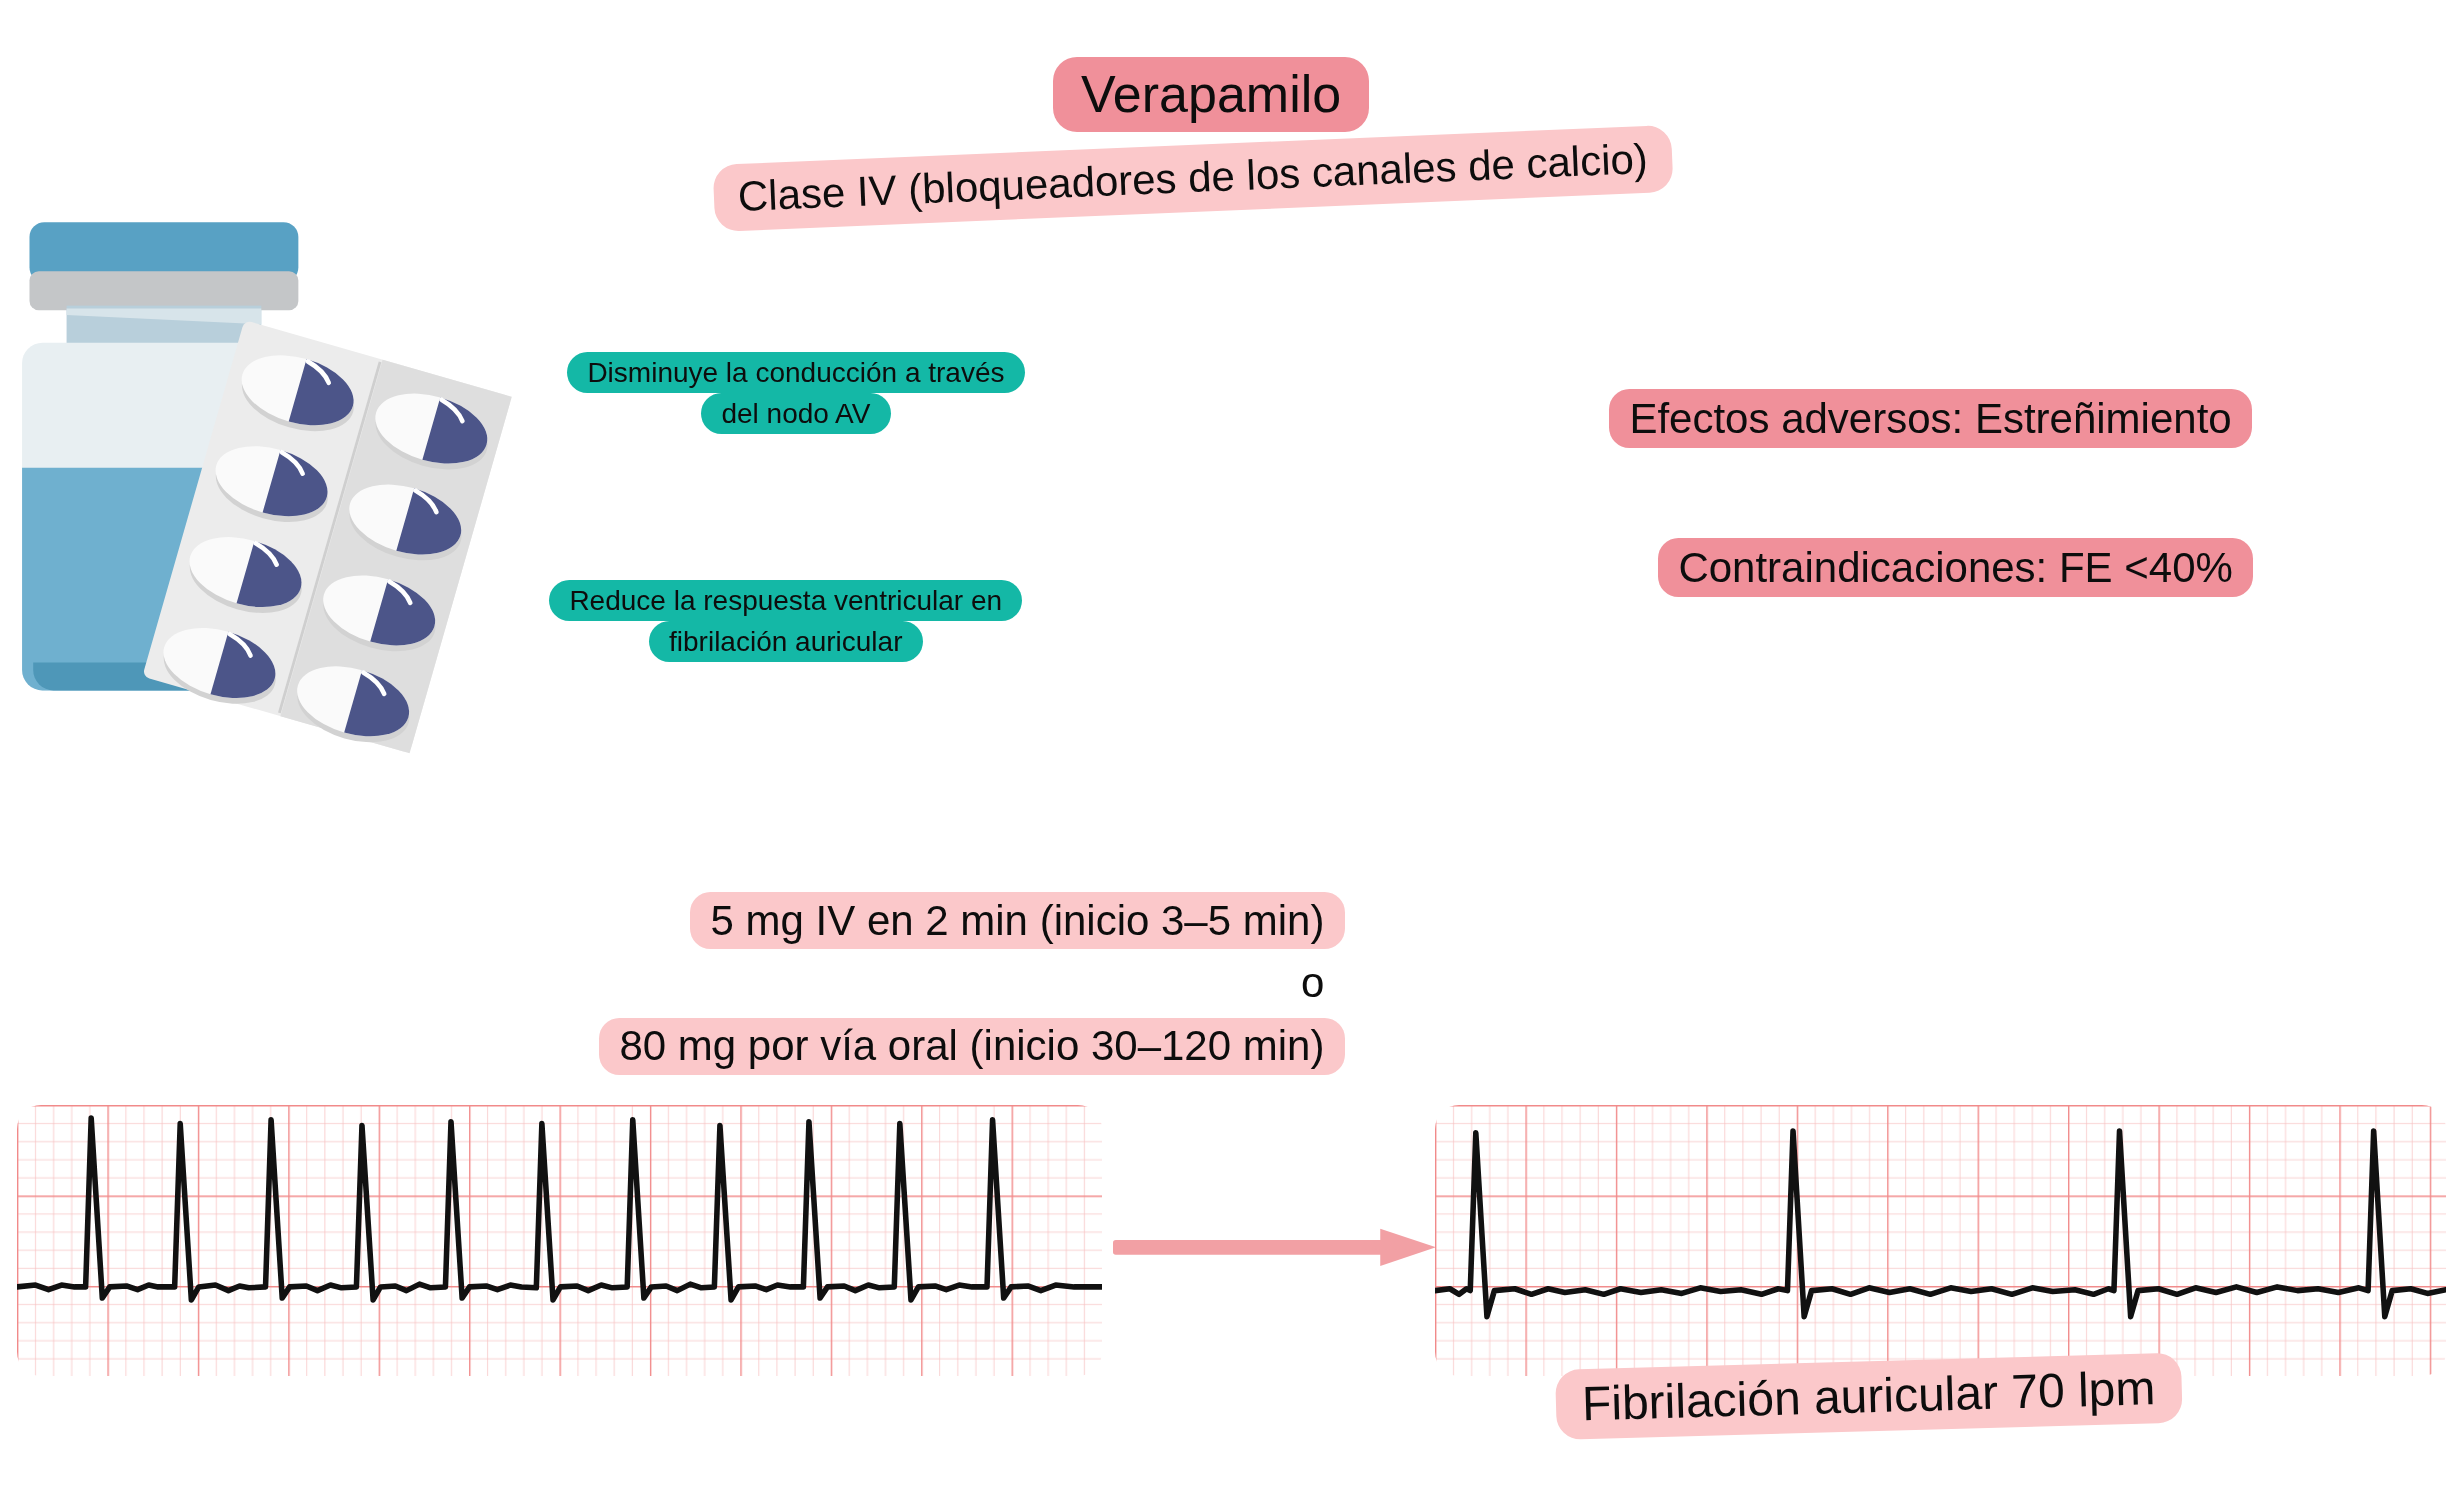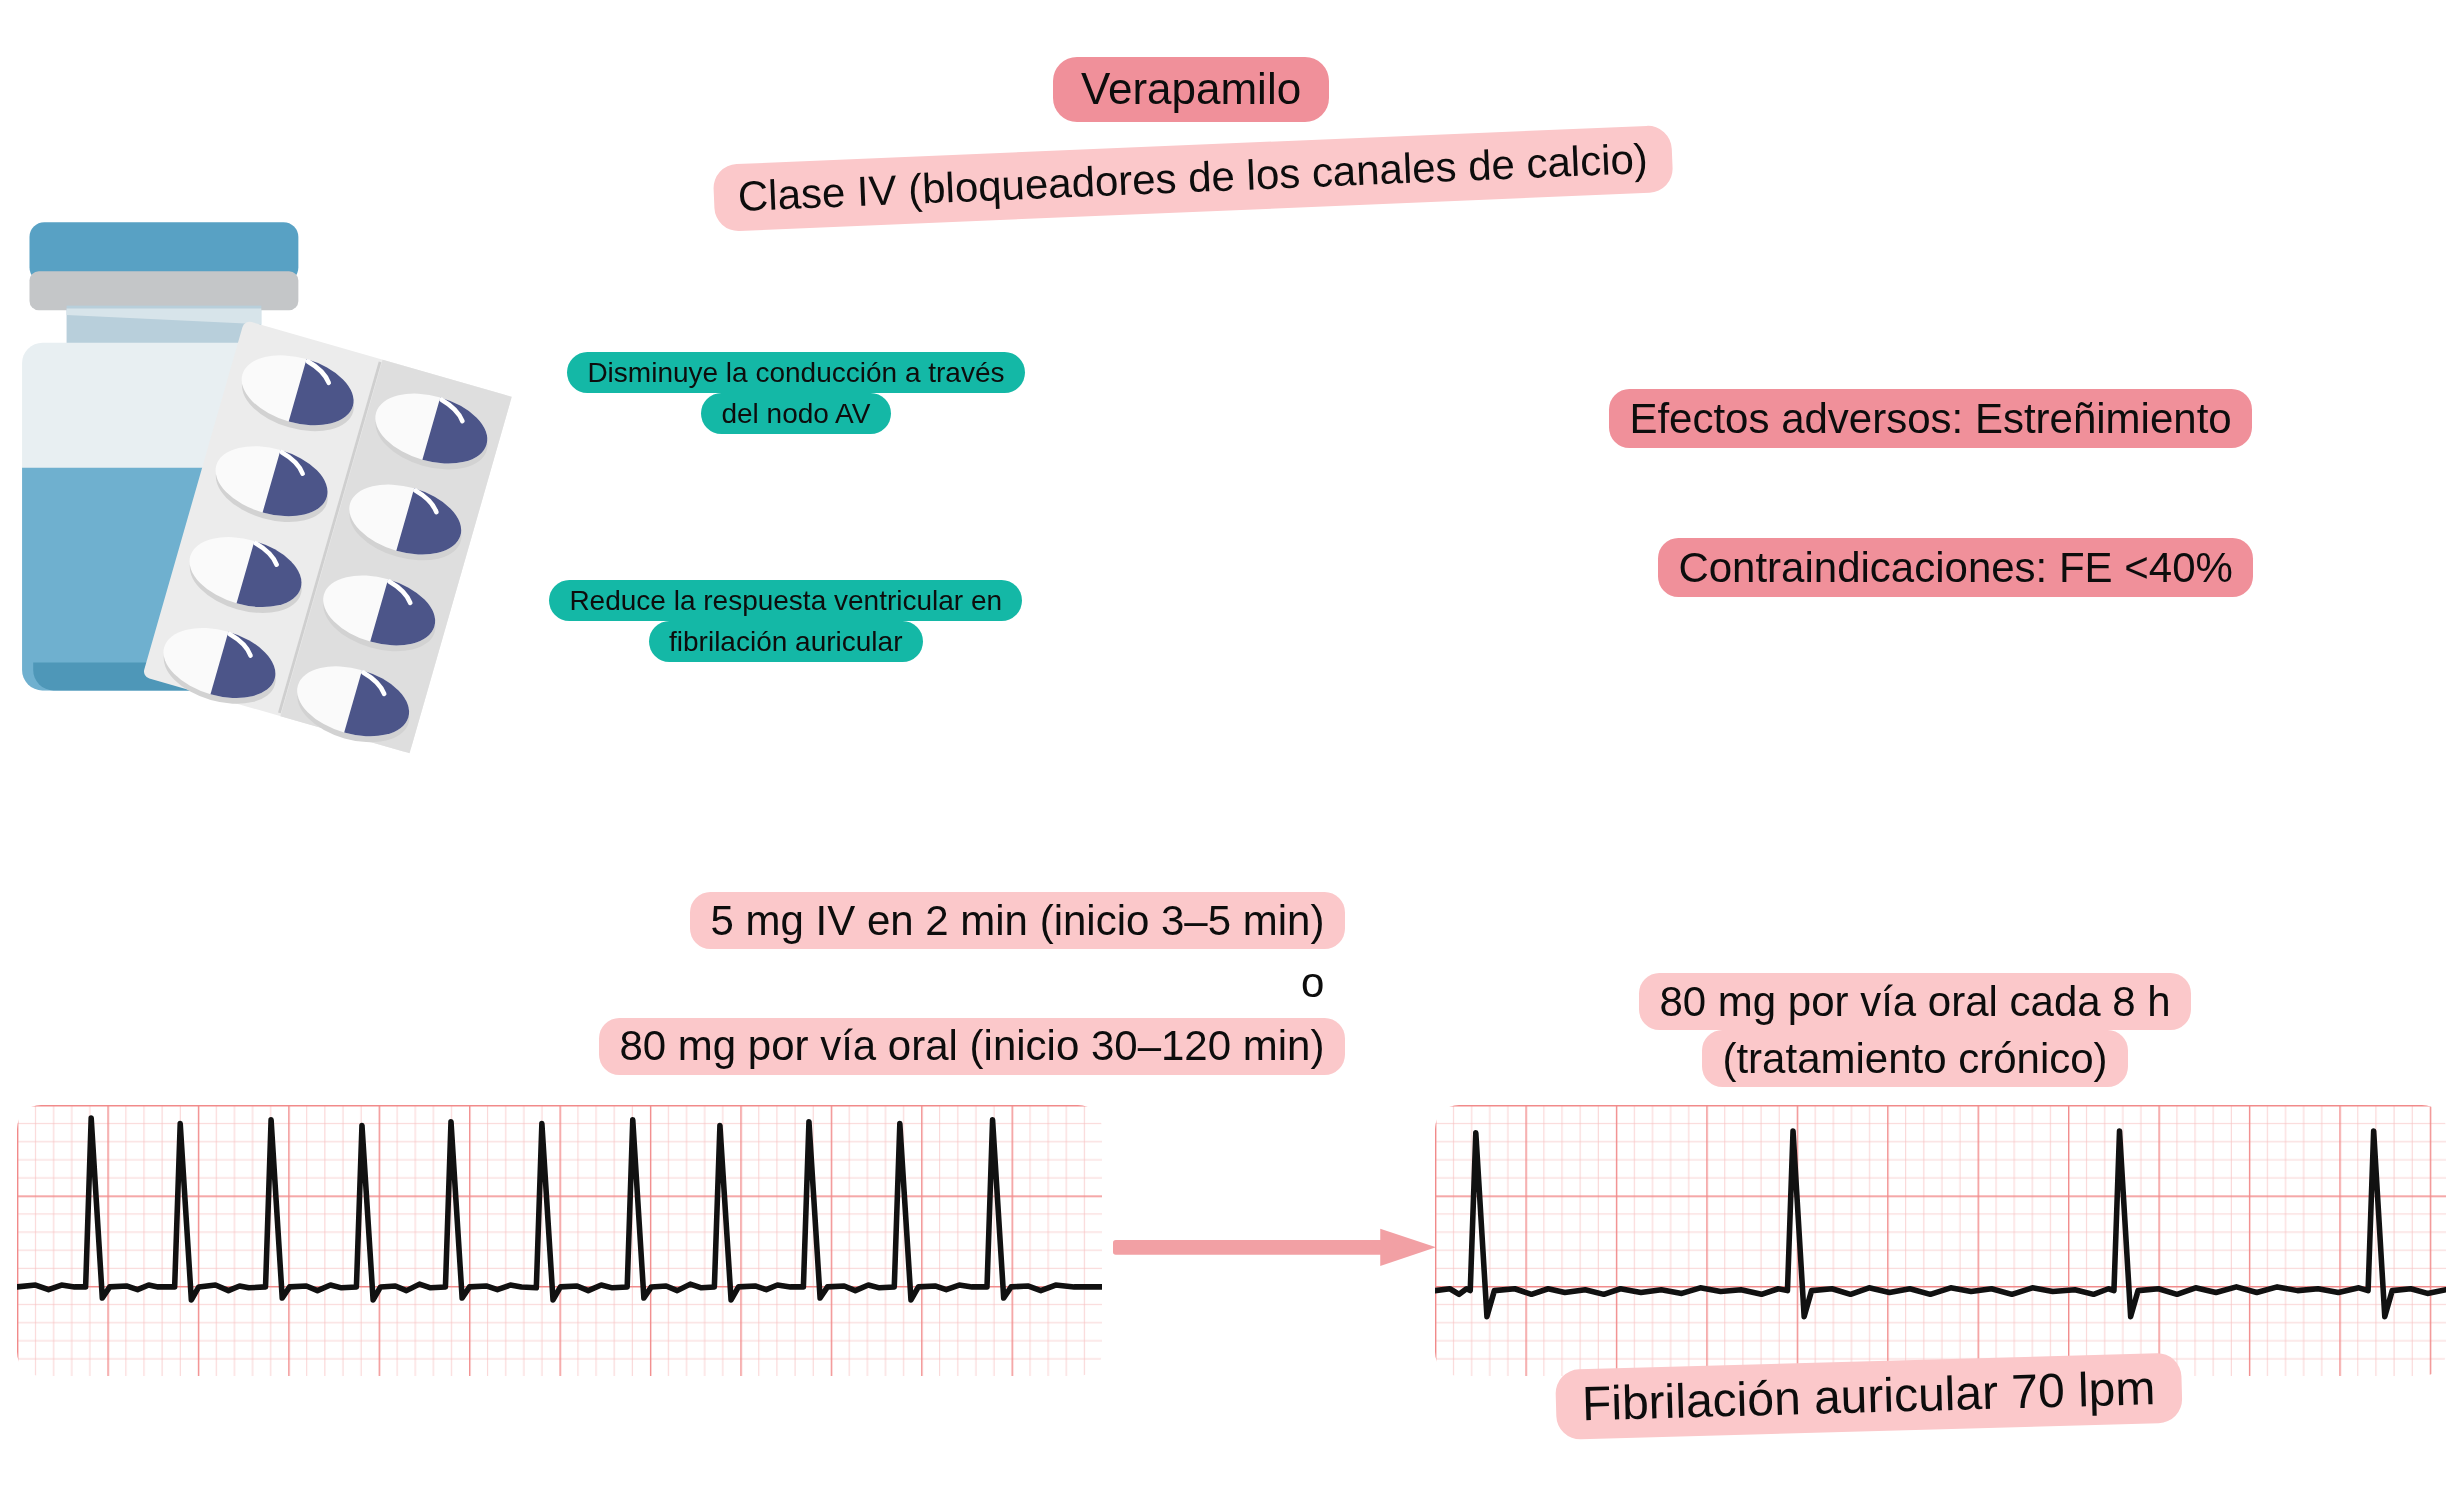--- a/index.html
+++ b/index.html
@@ -30,21 +30,21 @@
     border-radius: 20.4px;
     padding: 5.6px 20.4px;
   }
   .pink-strong { background: #f0909a; }
   .pink-light  { background: #fbc8ca; }
   .plain       { background: transparent; }
 
   
   #title-pill {
     left: 1053px; top: 57px;
-    font-size: 44px;
+    font-size: 52px;
     border-radius: 24px;
     padding: 7.4px 28px;
   }
   #subtitle-pill {
     left: 714px; top: 165px;
     font-size: 42px;
     transform: rotate(-2.4deg);
     transform-origin: left center;
     border-radius: 24px;
     padding: 9.3px 24px;
@@ -248,24 +248,20 @@
   <div id="adverse-pill" class="lbl pill pink-strong">Efectos adversos: Estreñimiento</div>
 
   <div id="contra-pill" class="lbl pill pink-strong">Contraindicaciones: FE &lt;40%</div>
 
   <div id="dose-wrap">
     <div class="dline pink-light">5 mg IV en 2 min (inicio 3–5 min)</div>
     <div class="dline plain" id="dose-or">o</div>
     <div class="dline pink-light">80 mg por vía oral (inicio 30–120 min)</div>
   </div>
 
-  <div id="chronic-wrap">
-    <div class="cline">80 mg por vía oral cada 8 h</div>
-    <div class="cline">(tratamiento crónico)</div>
-  </div>
 
   <div class="ecg" id="ecg-left">
     <svg viewBox="0 0 1170 292" xmlns="http://www.w3.org/2000/svg" preserveAspectRatio="none">
       <defs>
         <pattern id="minorL" width="19.5" height="19.5" patternUnits="userSpaceOnUse">
           <path d="M19.5 0 L0 0 0 19.5" fill="none" stroke="#f7c2c2" stroke-width="1.6"></path>
         </pattern>
         <pattern id="majorL" width="97.5" height="97.5" patternUnits="userSpaceOnUse">
           <rect width="97.5" height="97.5" fill="url(#minorL)"></rect>
           <path d="M97.5 0 L0 0 0 97.5" fill="none" stroke="#f18a8a" stroke-width="3"></path>

